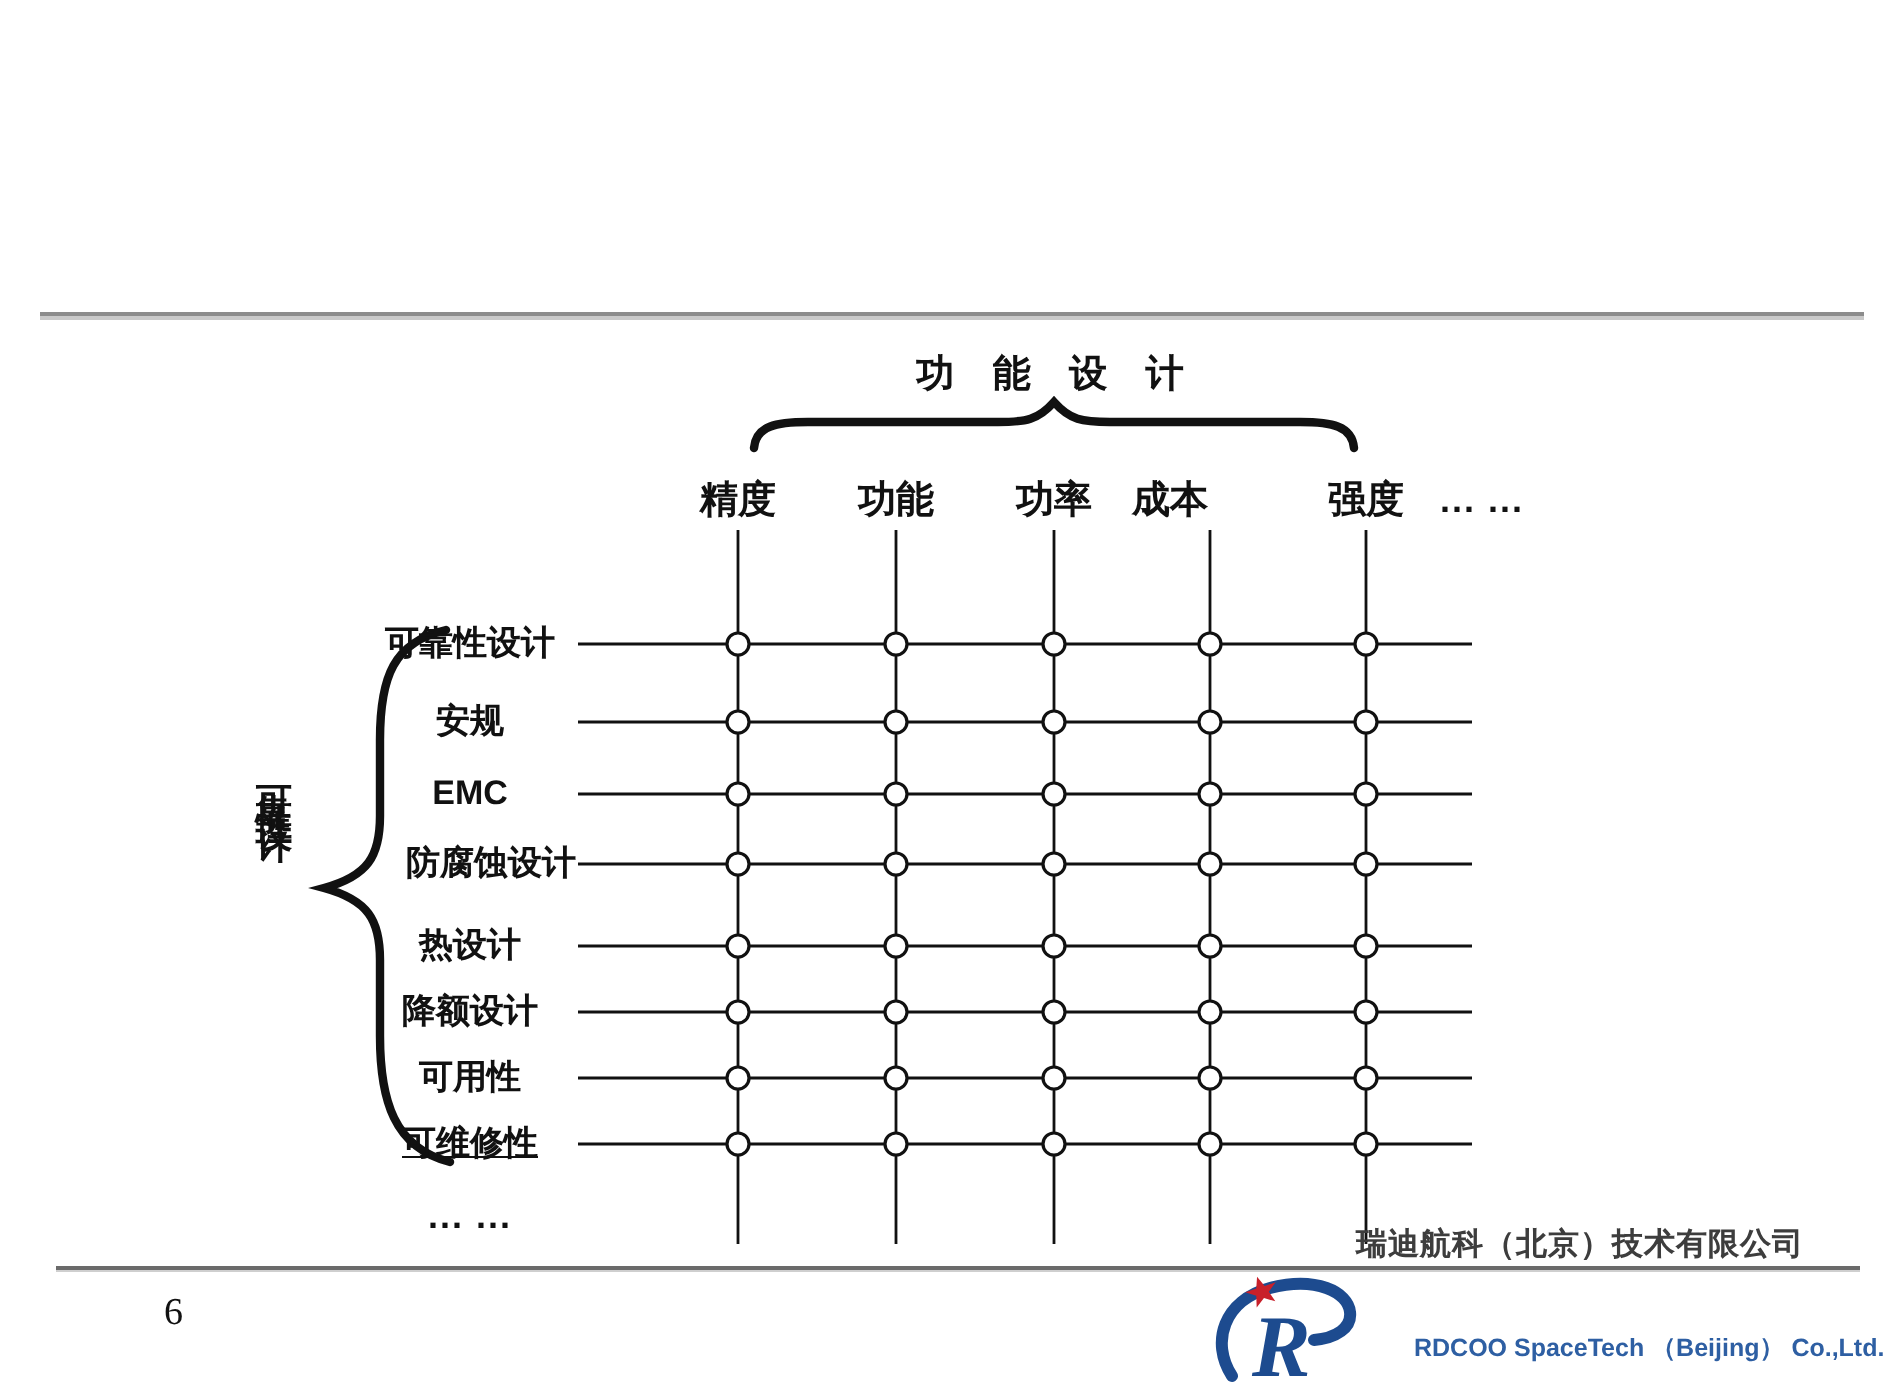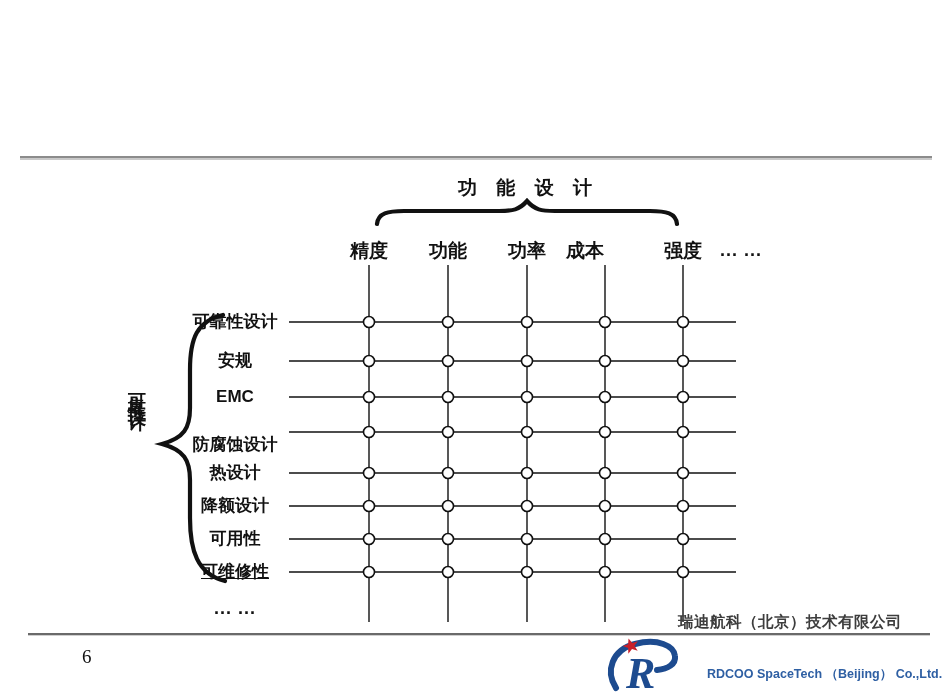--- a/index.html
+++ b/index.html
@@ -108,21 +108,21 @@
 
   <div id="labels-layer">
       <div class="col-header" style="left: 324px;">精度</div>
       <div class="col-header" style="left: 403px;">功能</div>
       <div class="col-header" style="left: 482px; text-align: center;">功率</div>
       <div class="col-header" style="left: 540px;">成本</div>
       <div class="col-header" style="left: 638px;">强度</div>
       <div class="row-label" style="top: 310px;">可靠性设计</div>
       <div class="row-label" style="top: 349px;">安规</div>
       <div class="row-label" style="top: 385px;">EMC</div>
-      <div class="row-label" style="top: 433px;">防腐蚀设计</div>
+      <div class="row-label" style="top: 420px; text-align: right;">防腐蚀设计</div>
       <div class="row-label" style="top: 461px;">热设计</div>
       <div class="row-label" style="top: 494px;">降额设计</div>
       <div class="row-label" style="top: 527px;">可用性</div>
       <div class="row-label" style="top: 560px; text-decoration: underline;">可维修性</div>
       <div class="row-label ellipsis" style="top: 596px;">... ...</div>
     </div>
 
   <div class="abs" id="col-ellipsis">... ...</div>
 
   <div class="abs" id="left-group-label">可靠性设计</div>

